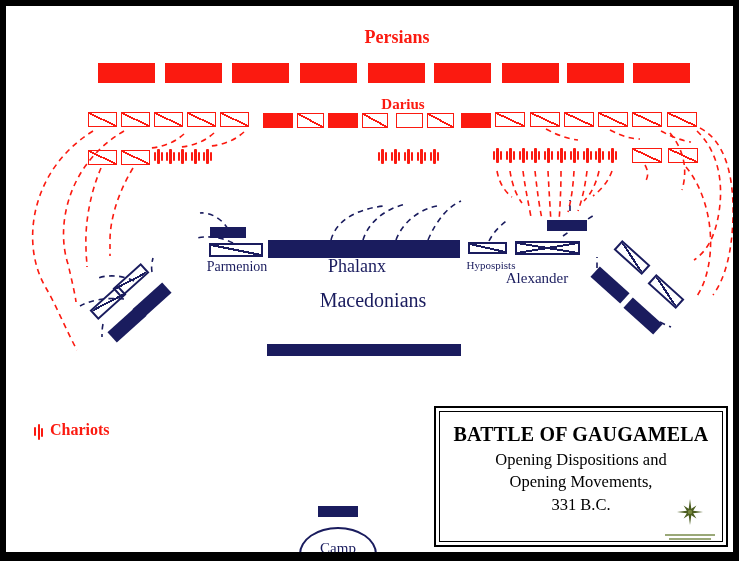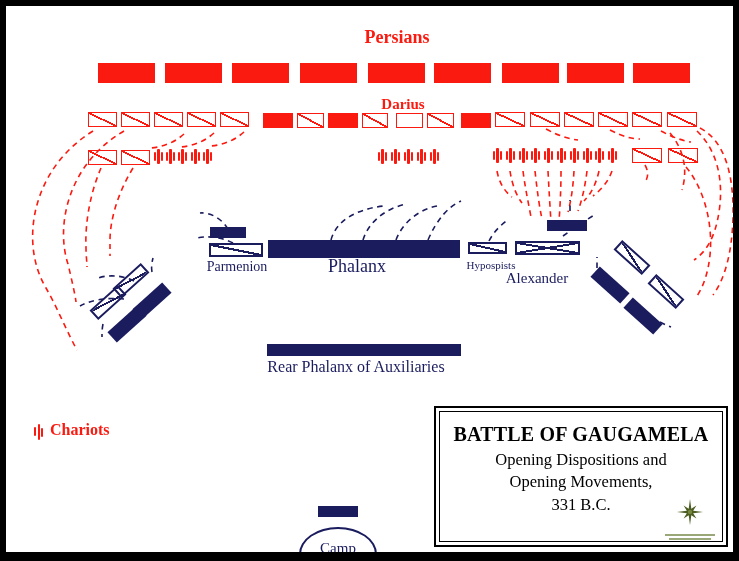--- a/index.html
+++ b/index.html
@@ -98,21 +98,21 @@
       <path d="M597,268 C597,264 597,260 597,257" class="navy" marker-end="url(#ah-navy)"></path>
       <path d="M651,317 C659,322 666,325 671,327" class="navy" marker-end="url(#ah-navy)"></path>
     </svg>
 
   <div class="lbl c red" style="left:397px;top:27px;font-size:18px;">Persians</div>
   <div class="lbl c red" style="left:403px;top:96px;font-size:15px;">Darius</div>
   <div class="lbl c navy" style="left:237px;top:259px;font-size:14px;">Parmenion</div>
   <div class="lbl c navy" style="left:357px;top:256px;font-size:18px;">Phalanx</div>
   <div class="lbl c navy" style="left:491px;top:259px;font-size:11px;">Hypospists</div>
   <div class="lbl c navy" style="left:537px;top:270px;font-size:15px;">Alexander</div>
-  <div class="lbl c navy" style="left:356px;top:358px;font-size:16px;">Rear Phalanx of Auxiliaries</div>
+  <div class="lbl c navy" style="left:373px;top:289px;font-size:20px;">Macedonians</div>
 
   <div class="chariot" style="left:34px;top:424px;height:16px;">
       <i class="l"></i>
       <i class="m" style="height:16px;"></i>
       <i class="r" style="top:4px;"></i>
     </div>
   <div class="lbl red" style="left:50px;top:421px;font-size:16px;">Chariots</div>
 
   <div class="camp-ellipse"></div>
   <div class="lbl c navy" style="left:338px;top:540px;font-size:15px;">Camp</div>

